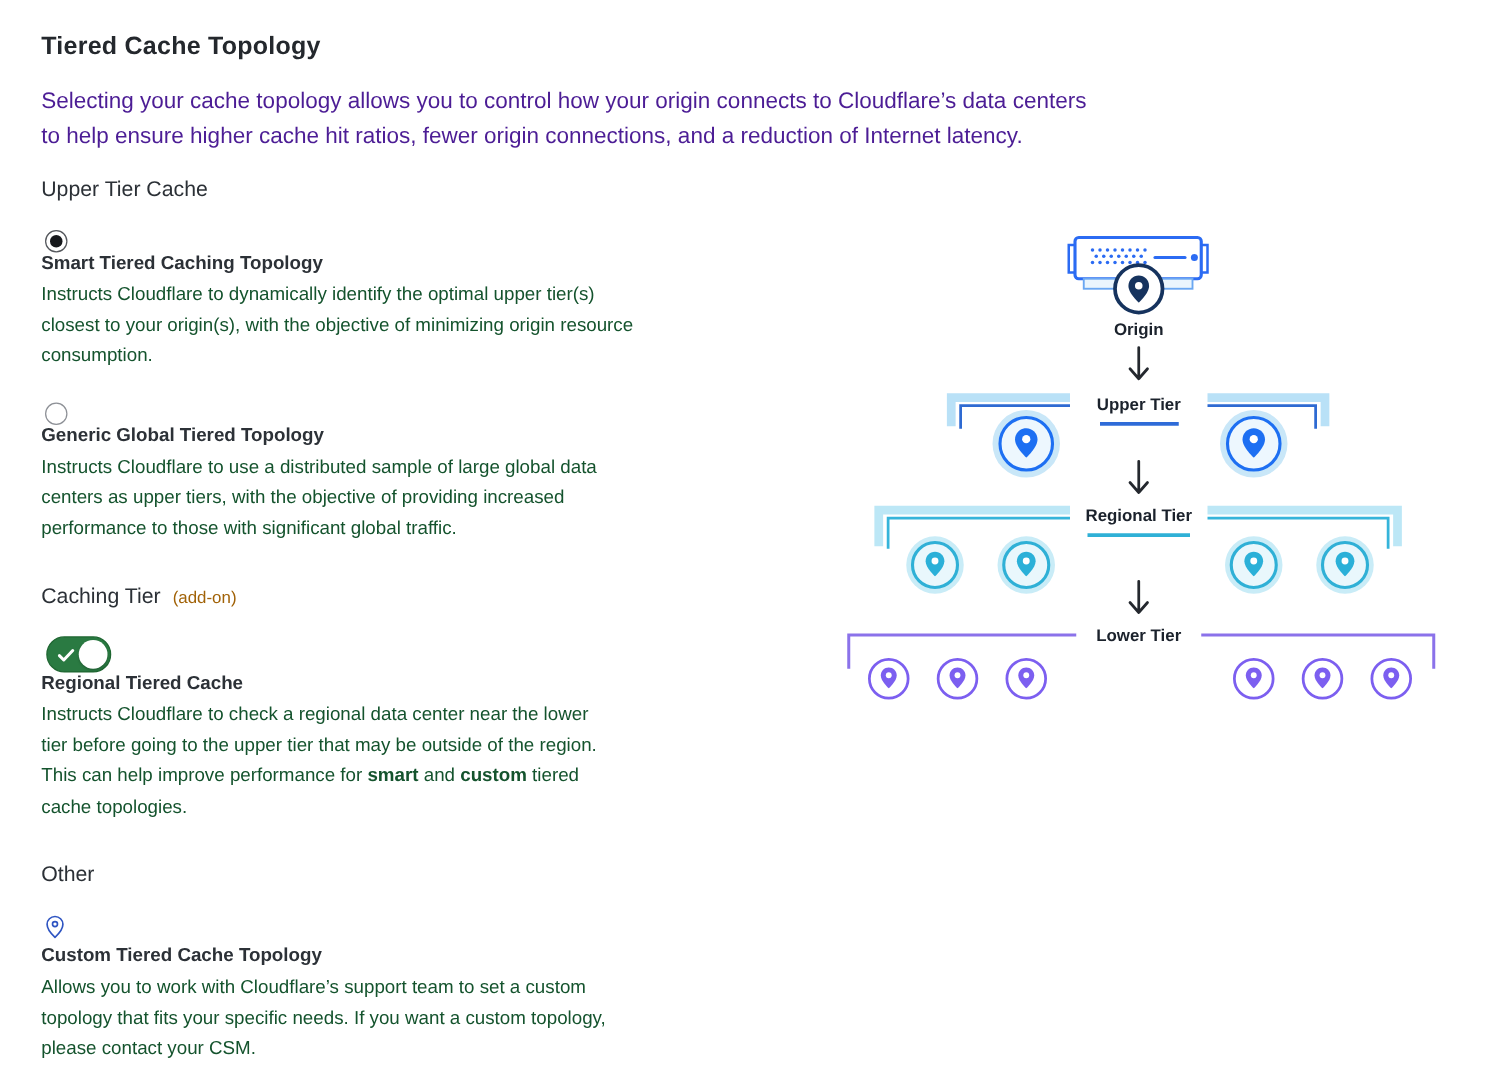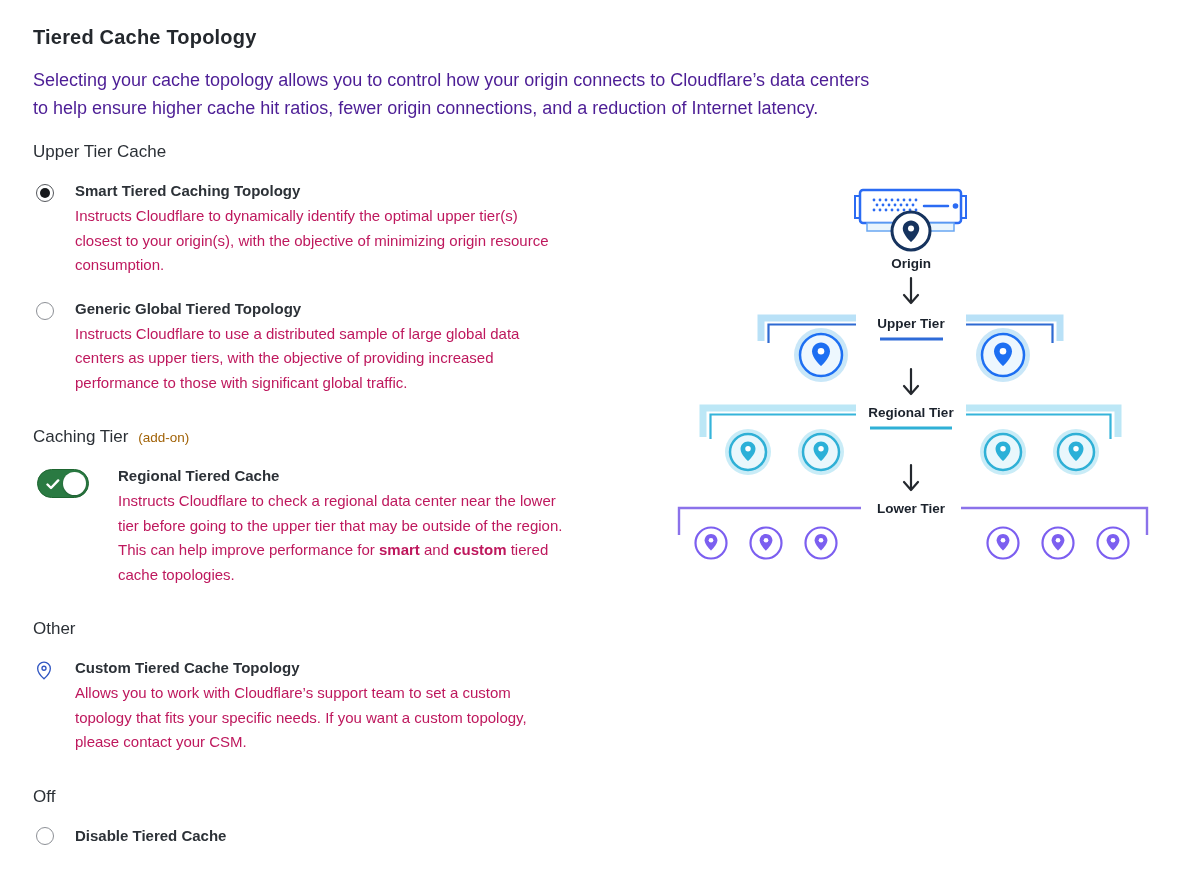--- a/index.html
+++ b/index.html
@@ -11,26 +11,26 @@
   }
   .page { position:relative; padding:26px 33px 0 33px; width:960px; height:870px; }
 
   h1.title { font-size:20px; font-weight:700; color:#24282d; margin:0 0 17px 0; letter-spacing:.2px; }
   p.intro { font-size:18px; color:#4c1d95; line-height:28px; margin:0 0 20px 0; white-space:pre-line; max-width:940px; }
 
   h2.section { font-size:17px; font-weight:400; color:#2b3036; margin:32px 0 20px 0; }
   h2.section:first-of-type { margin-top:18px; }
   h2.section .addon { font-size:13.5px; color:#a16207; margin-left:5px; }
 
-  .option { display:flex; align-items:flex-start; margin-bottom:22px; }
+  .option { display:flex; align-items:flex-start; margin-bottom:22px;flex-direction:column; }
   .option .ctrl { flex:none; width:42px; padding-left:3px; padding-top:2px; }
   .option.wide-ctrl .ctrl { width:85px; padding-left:4px; }
   .option .body { max-width:575px; }
   .option .opt-title { font-size:15px; font-weight:700; color:#2c3137; margin:0 0 5px 0; }
-  .option .opt-desc { font-size:15px; color:#be185d; line-height:24.5px; margin:0; white-space:pre-line; }
+  .option .opt-desc { font-size:15px; color:#14532d; line-height:24.5px; margin:0; white-space:pre-line; }
   .option.single { margin-bottom:0; }
   .option.single .ctrl { padding-top:0; }
   .option.single .opt-title { margin:0; }
 
   
   .radio {
     width:18px; height:18px; border-radius:50%;
     border:1.5px solid #8d9096; background:#fff; position:relative; cursor:pointer; display:block;
   }
   .radio.checked { border-color:#54575c; }

